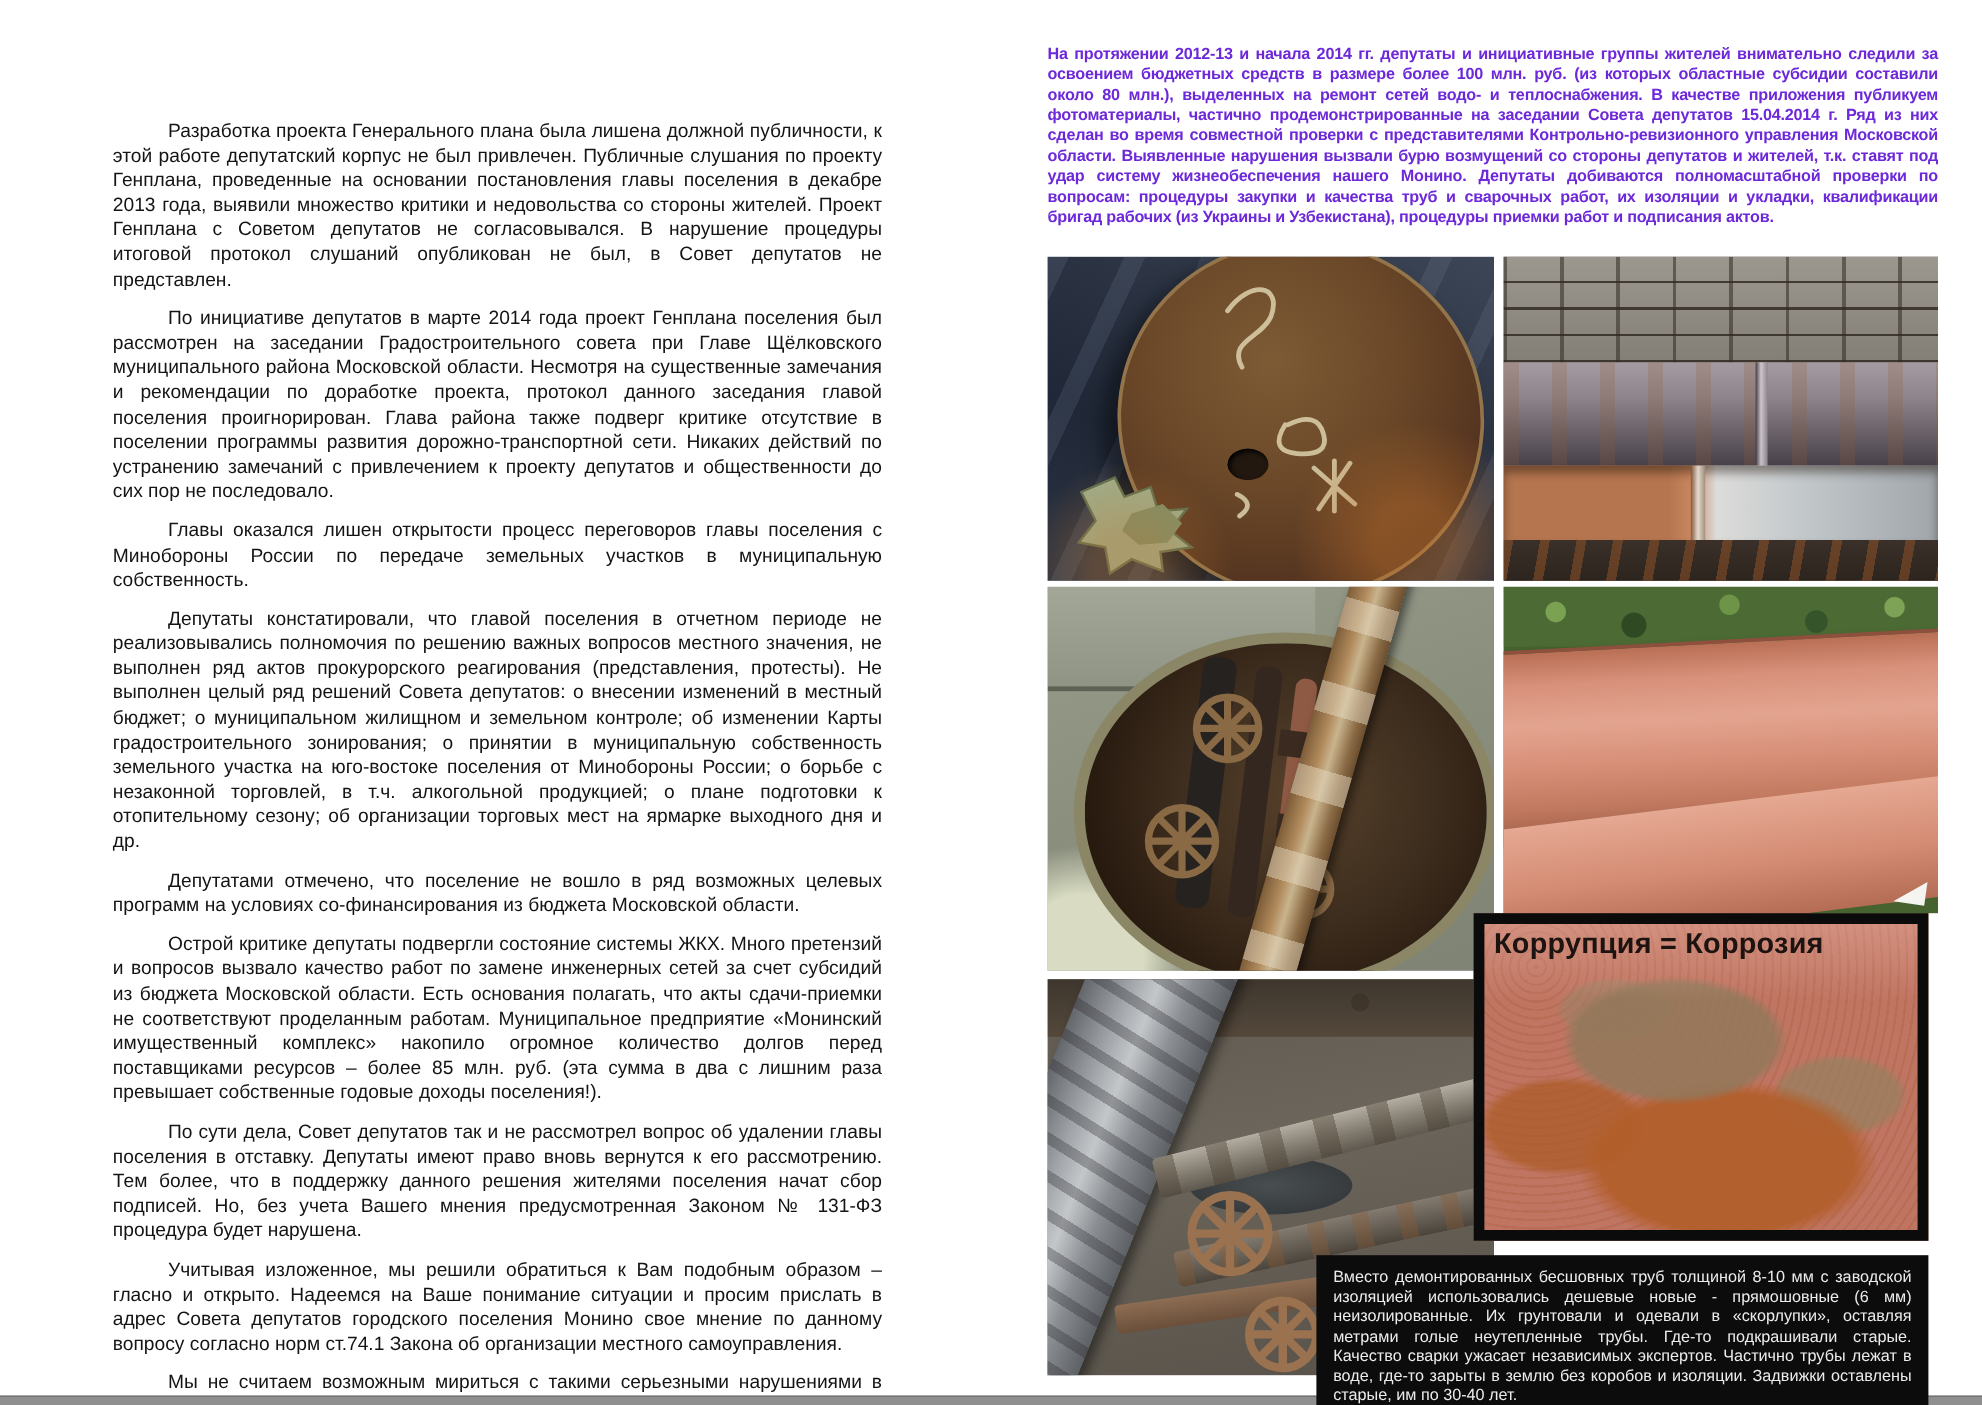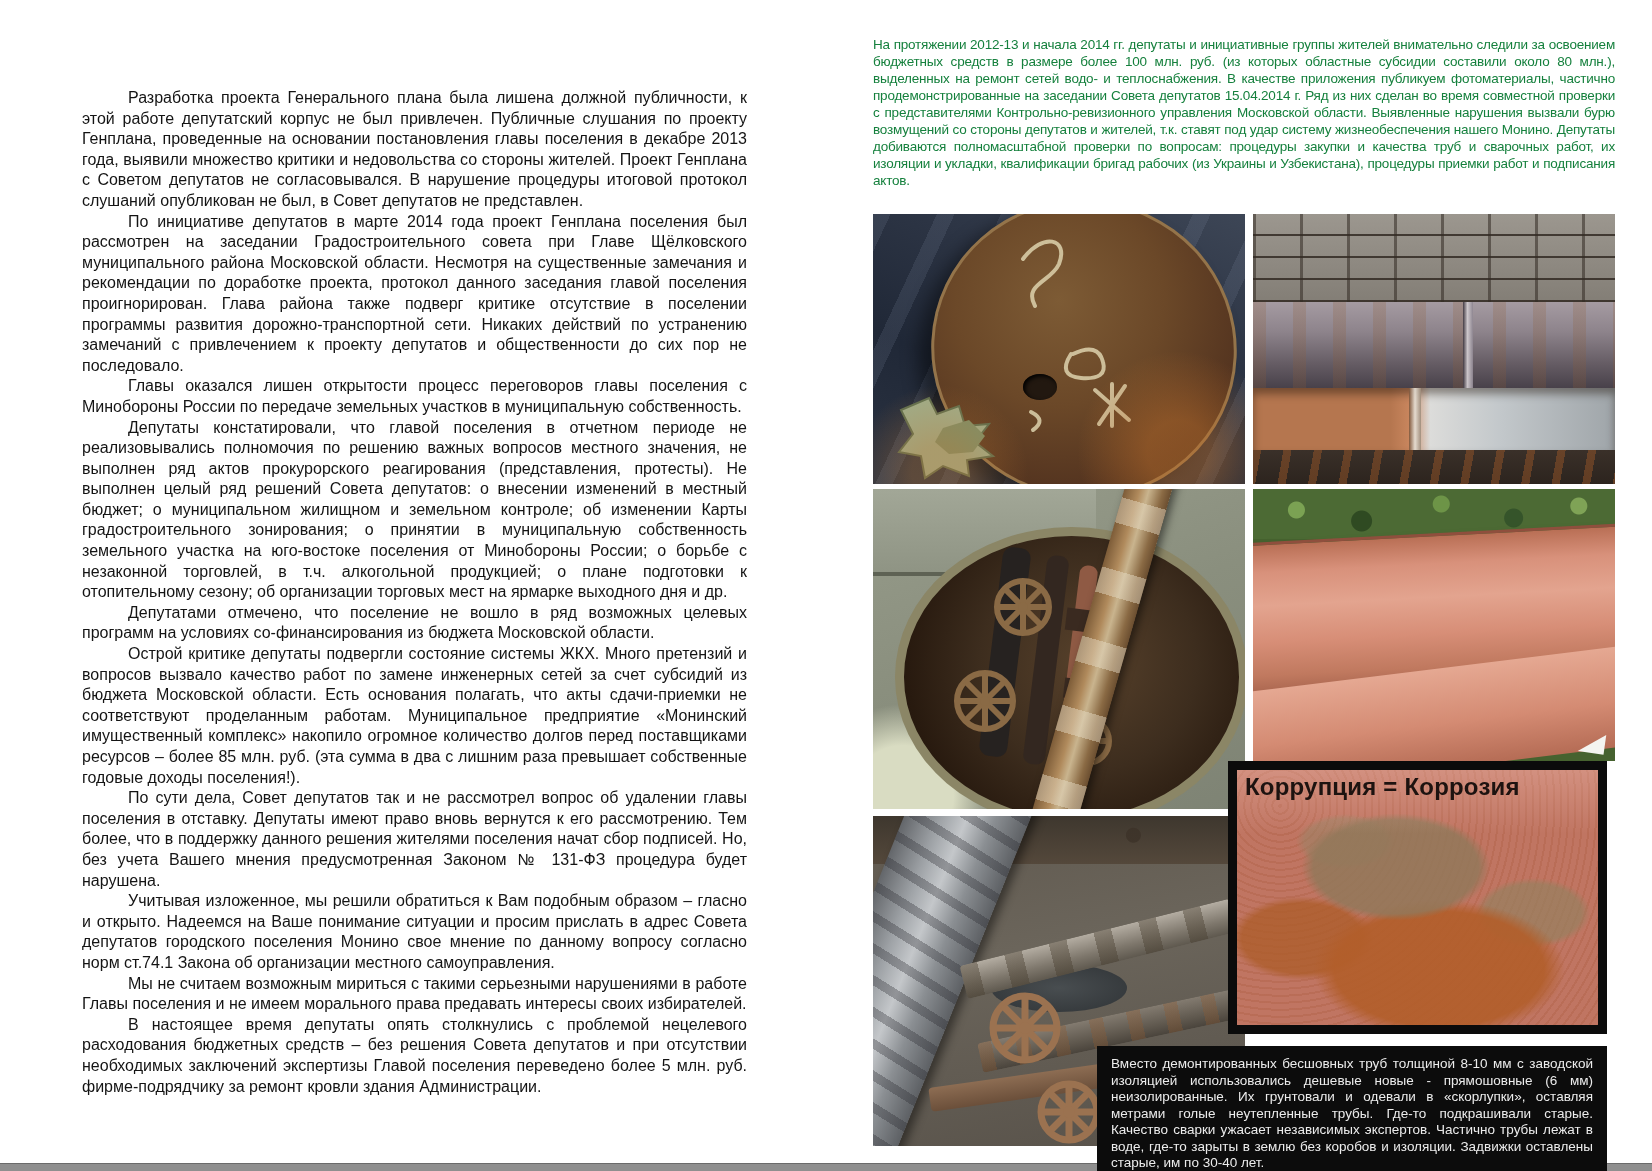--- a/index.html
+++ b/index.html
@@ -7,27 +7,27 @@
     width:1652px;height:1171px;position:relative;overflow:hidden;
     background:#ffffff;color:#151515;
     font-family:"Liberation Sans",sans-serif;
   }
 
   
   .left-col{
     position:absolute;left:82px;top:88px;width:665px;
     font-size:16px;line-height:20.6px;text-align:justify;color:#141414;
   }
-  .left-col p{margin:0;text-indent:46px;}
+  .left-col p{margin:12px;text-indent:46px;}
 
   
   .right-col{position:absolute;left:873px;top:36px;width:742px;}
   .intro{
-    margin:0;font-size:13.5px;line-height:17px;font-weight:400;
-    letter-spacing:-0.2px;text-align:justify;color:#15803d;
+    margin:0;font-size:13.5px;line-height:17px;font-weight:700;
+    letter-spacing:-0.2px;text-align:justify;color:#6d28d9;
   }
   .collage{position:relative;margin-top:25px;height:944px;}
   .ph{position:absolute;overflow:hidden;}
 
   
   .phA{left:0;top:0;width:372px;height:270px;
     background:
       repeating-linear-gradient(115deg,rgba(130,142,165,.16) 0 16px,rgba(0,0,0,0) 16px 58px),
       linear-gradient(205deg,#3d4656 0%,#2c3444 35%,#202837 65%,#2b3342 100%);
   }

